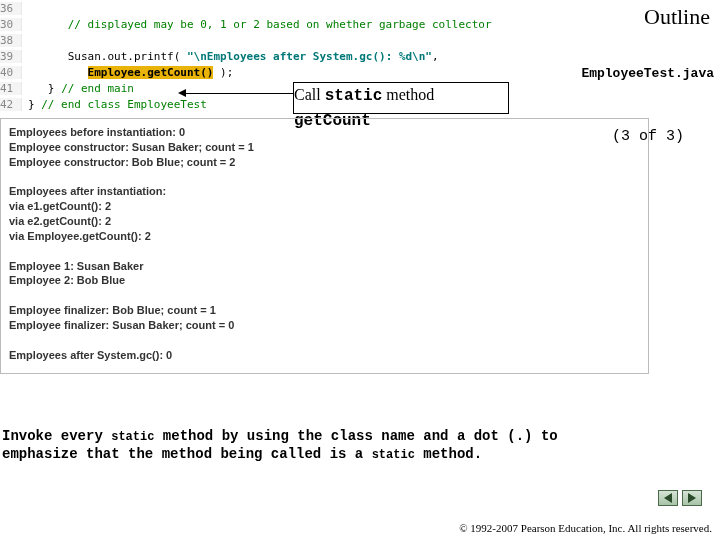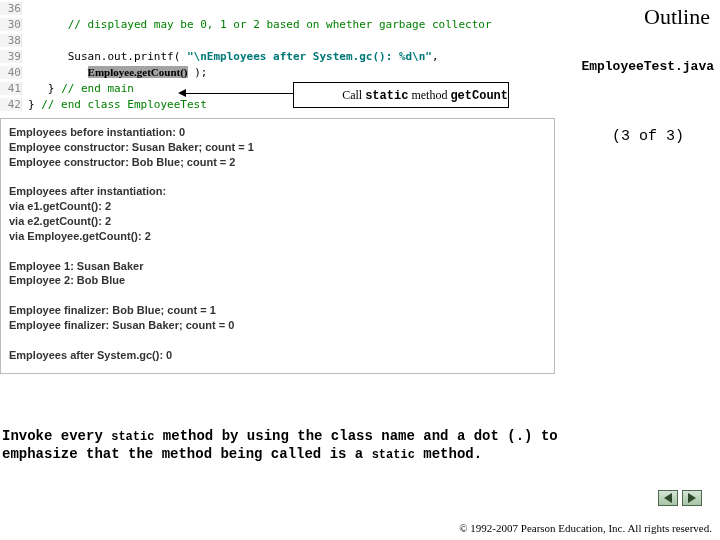--- a/index.html
+++ b/index.html
@@ -20,84 +20,84 @@
   }
   .code-line {
     display: flex;
     align-items: center;
     height: 16px;
     font-family: "Lucida Console", Monaco, monospace;
     font-size: 11px;
   }
   .lineno {
     width: 22px;
-    text-align: right;
+    text-align: left;
     color: #888;
     background: #f4f4f4;
     padding-right: 0;
     border-right: 1px solid #e8e8e8;
     flex-shrink: 0;
   }
   .code-text {
     padding-left: 6px;
     white-space: pre;
   }
   .comment { color: #008000; }
   .plain { color: #000; }
   .str { color: #007878; font-weight: bold; }
-  .hl { background: #a3a3a3; font-weight: bold; font-family: Liberation Serif, serif; }
+  .hl { background: #eab308; font-weight: bold; }
   .output-area {
     position: absolute;
     left: 0;
     top: 118px;
-    width: 555px;
+    width: 649px;
     border: 1px solid #bbb;
     padding: 6px 8px 10px 8px;
     font-family: Verdana, Arial, sans-serif;
     font-size: 11px;
     color: #333;
     font-weight: bold;
     line-height: 1.35;
     white-space: pre;
   }
   .outline-header {
     position: absolute;
     right: 10px;
     top: 4px;
     font-family: "Times New Roman", serif;
     font-size: 22px;
   }
   .filename {
     position: absolute;
     right: 6px;
-    top: 59px;
+    top: 66px;
     font-family: "Courier New", monospace;
     font-size: 13px;
     font-weight: bold;
   }
   .page-ind {
     position: absolute;
     right: 36px;
     top: 128px;
     font-family: "Courier New", monospace;
     font-size: 15px;
     margin-left: 14px;
   }
   .callout-box {
     position: absolute;
     left: 293px;
     top: 82px;
     width: 216px;
-    height: 26px;
+    height: 32px;
     background: #fff;
     border: 1.5px solid #000;
-    text-align: right;
+    text-align: left;
     line-height: 24px;
     font-family: "Times New Roman", serif;
-    font-size: 12px;
+    font-size: 16px;
   }
   .callout-box .mono { font-family: "Courier New", monospace; font-weight: bold; }
   .arrow-line {
     position: absolute;
     left: 184px;
     top: 93px;
     width: 109px;
     height: 1px;
     background: #000;
   }

